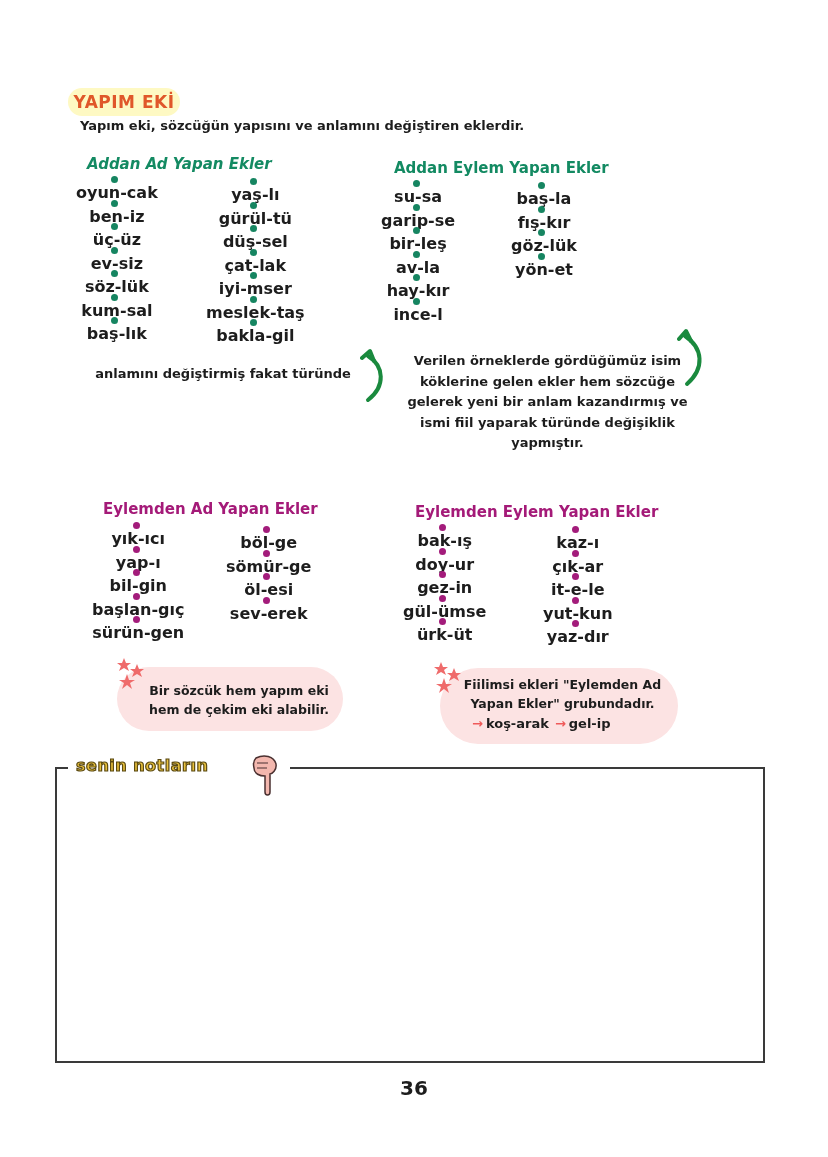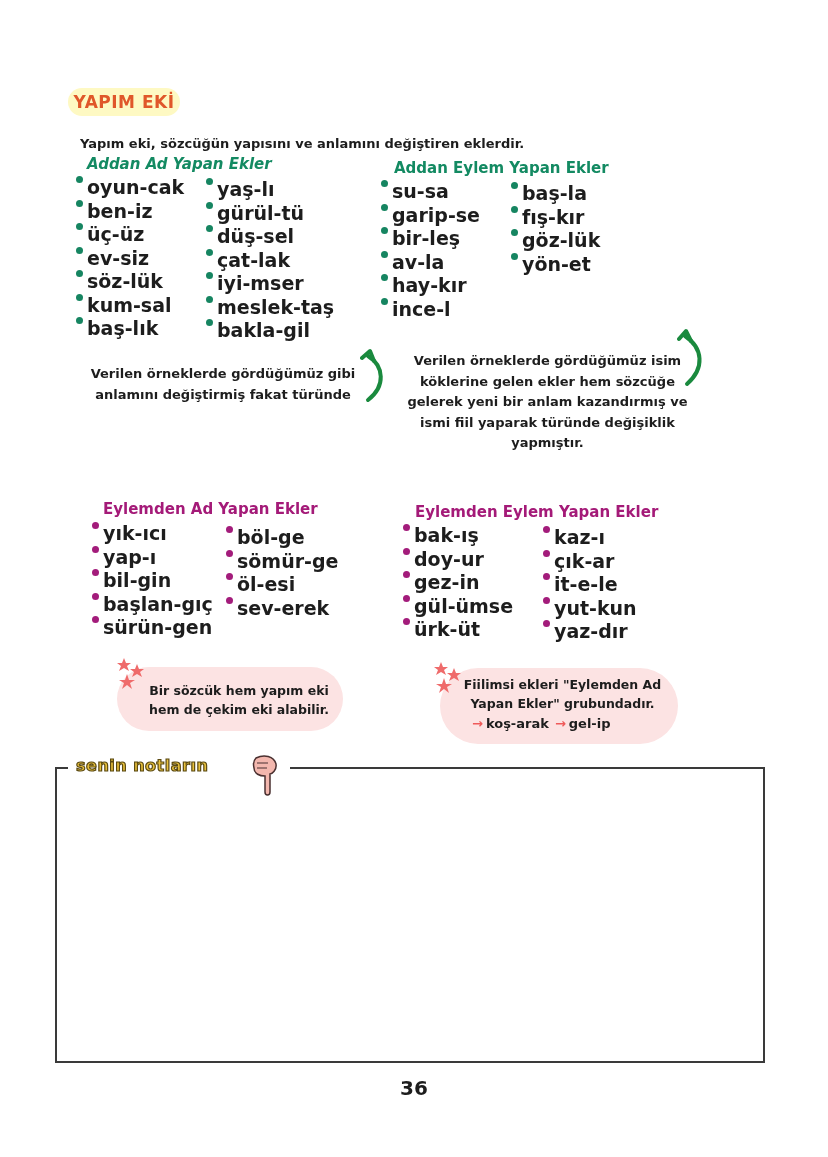--- a/index.html
+++ b/index.html
@@ -5,28 +5,28 @@
   * { box-sizing: border-box; margin: 0; padding: 0; }
   html, body { width: 828px; height: 1157px; background: #ffffff; overflow: hidden; }
   body { position: relative; font-family: "DejaVu Sans", sans-serif; color: #1d1d1d; }
 
   .badge {
     position: absolute; left: 68px; top: 88px; width: 112px; height: 28px;
     background: #fef9c3; border-radius: 14px;
     color: #e0572a; font-weight: bold; font-size: 17px; letter-spacing: 0.5px;
     display: flex; align-items: center; justify-content: center;
   }
-  .intro { position: absolute; left: 80px; top: 118px; font-size: 13px; font-weight: bold; margin-top: 18px; }
+  .intro { position: absolute; left: 80px; top: 118px; font-size: 13px; font-weight: bold; }
 
   .sec-title { position: absolute; font-size: 15px; font-weight: bold; white-space: nowrap; }
   .green-title { color: #138a62; }
   .purple-title { color: #a41a78; }
 
   .col { position: absolute; }
-  .item { display: flex; height: 23.5px; font-size: 19px; font-weight: bold; white-space: nowrap; }
+  .item { display: flex; align-items: center; height: 23.5px; font-size: 16px; font-weight: bold; white-space: nowrap; flex-direction: column; }
   .dot { width: 7px; height: 7px; border-radius: 50%; margin-right: 4px; flex-shrink: 0; }
   .dot.green { background: #168561; }
   .dot.purple { background: #a31c7b; }
 
   .note-text { position: absolute; font-size: 13px; font-weight: bold; text-align: center; line-height: 20.5px; }
 
   .arrow { position: absolute; }
 
   .pill {
     position: absolute; background: #fce3e3; border-radius: 40px;
@@ -157,21 +157,20 @@
       <span class="dot green"></span>
       <span>göz-lük</span>
     </div>
     <div class="item">
       <span class="dot green"></span>
       <span>yön-et</span>
     </div>
   </div>
 
 <div class="note-text" style="left:78px; top:364px; width:290px;">
-    <div>Verilen örneklerde gördüğümüz gibi</div>
     <div>anlamını değiştirmiş fakat türünde</div>
   </div>
 <svg class="arrow" style="left:360px; top:348px;" width="30" height="56" viewBox="0 0 30 56">
   <path d="M8 8 C 24 18, 26 38, 8 52" stroke="#1a8a3e" stroke-width="4" fill="none" stroke-linecap="round"></path>
   <path d="M2 10 L 10 3 L 14 13" stroke="#1a8a3e" stroke-width="4" fill="none" stroke-linecap="round" stroke-linejoin="round"></path>
 </svg>
 
 <div class="note-text" style="left:400px; top:351px; width:295px;">
     <div>Verilen örneklerde gördüğümüz isim</div>
     <div>köklerine gelen ekler hem sözcüğe</div>

